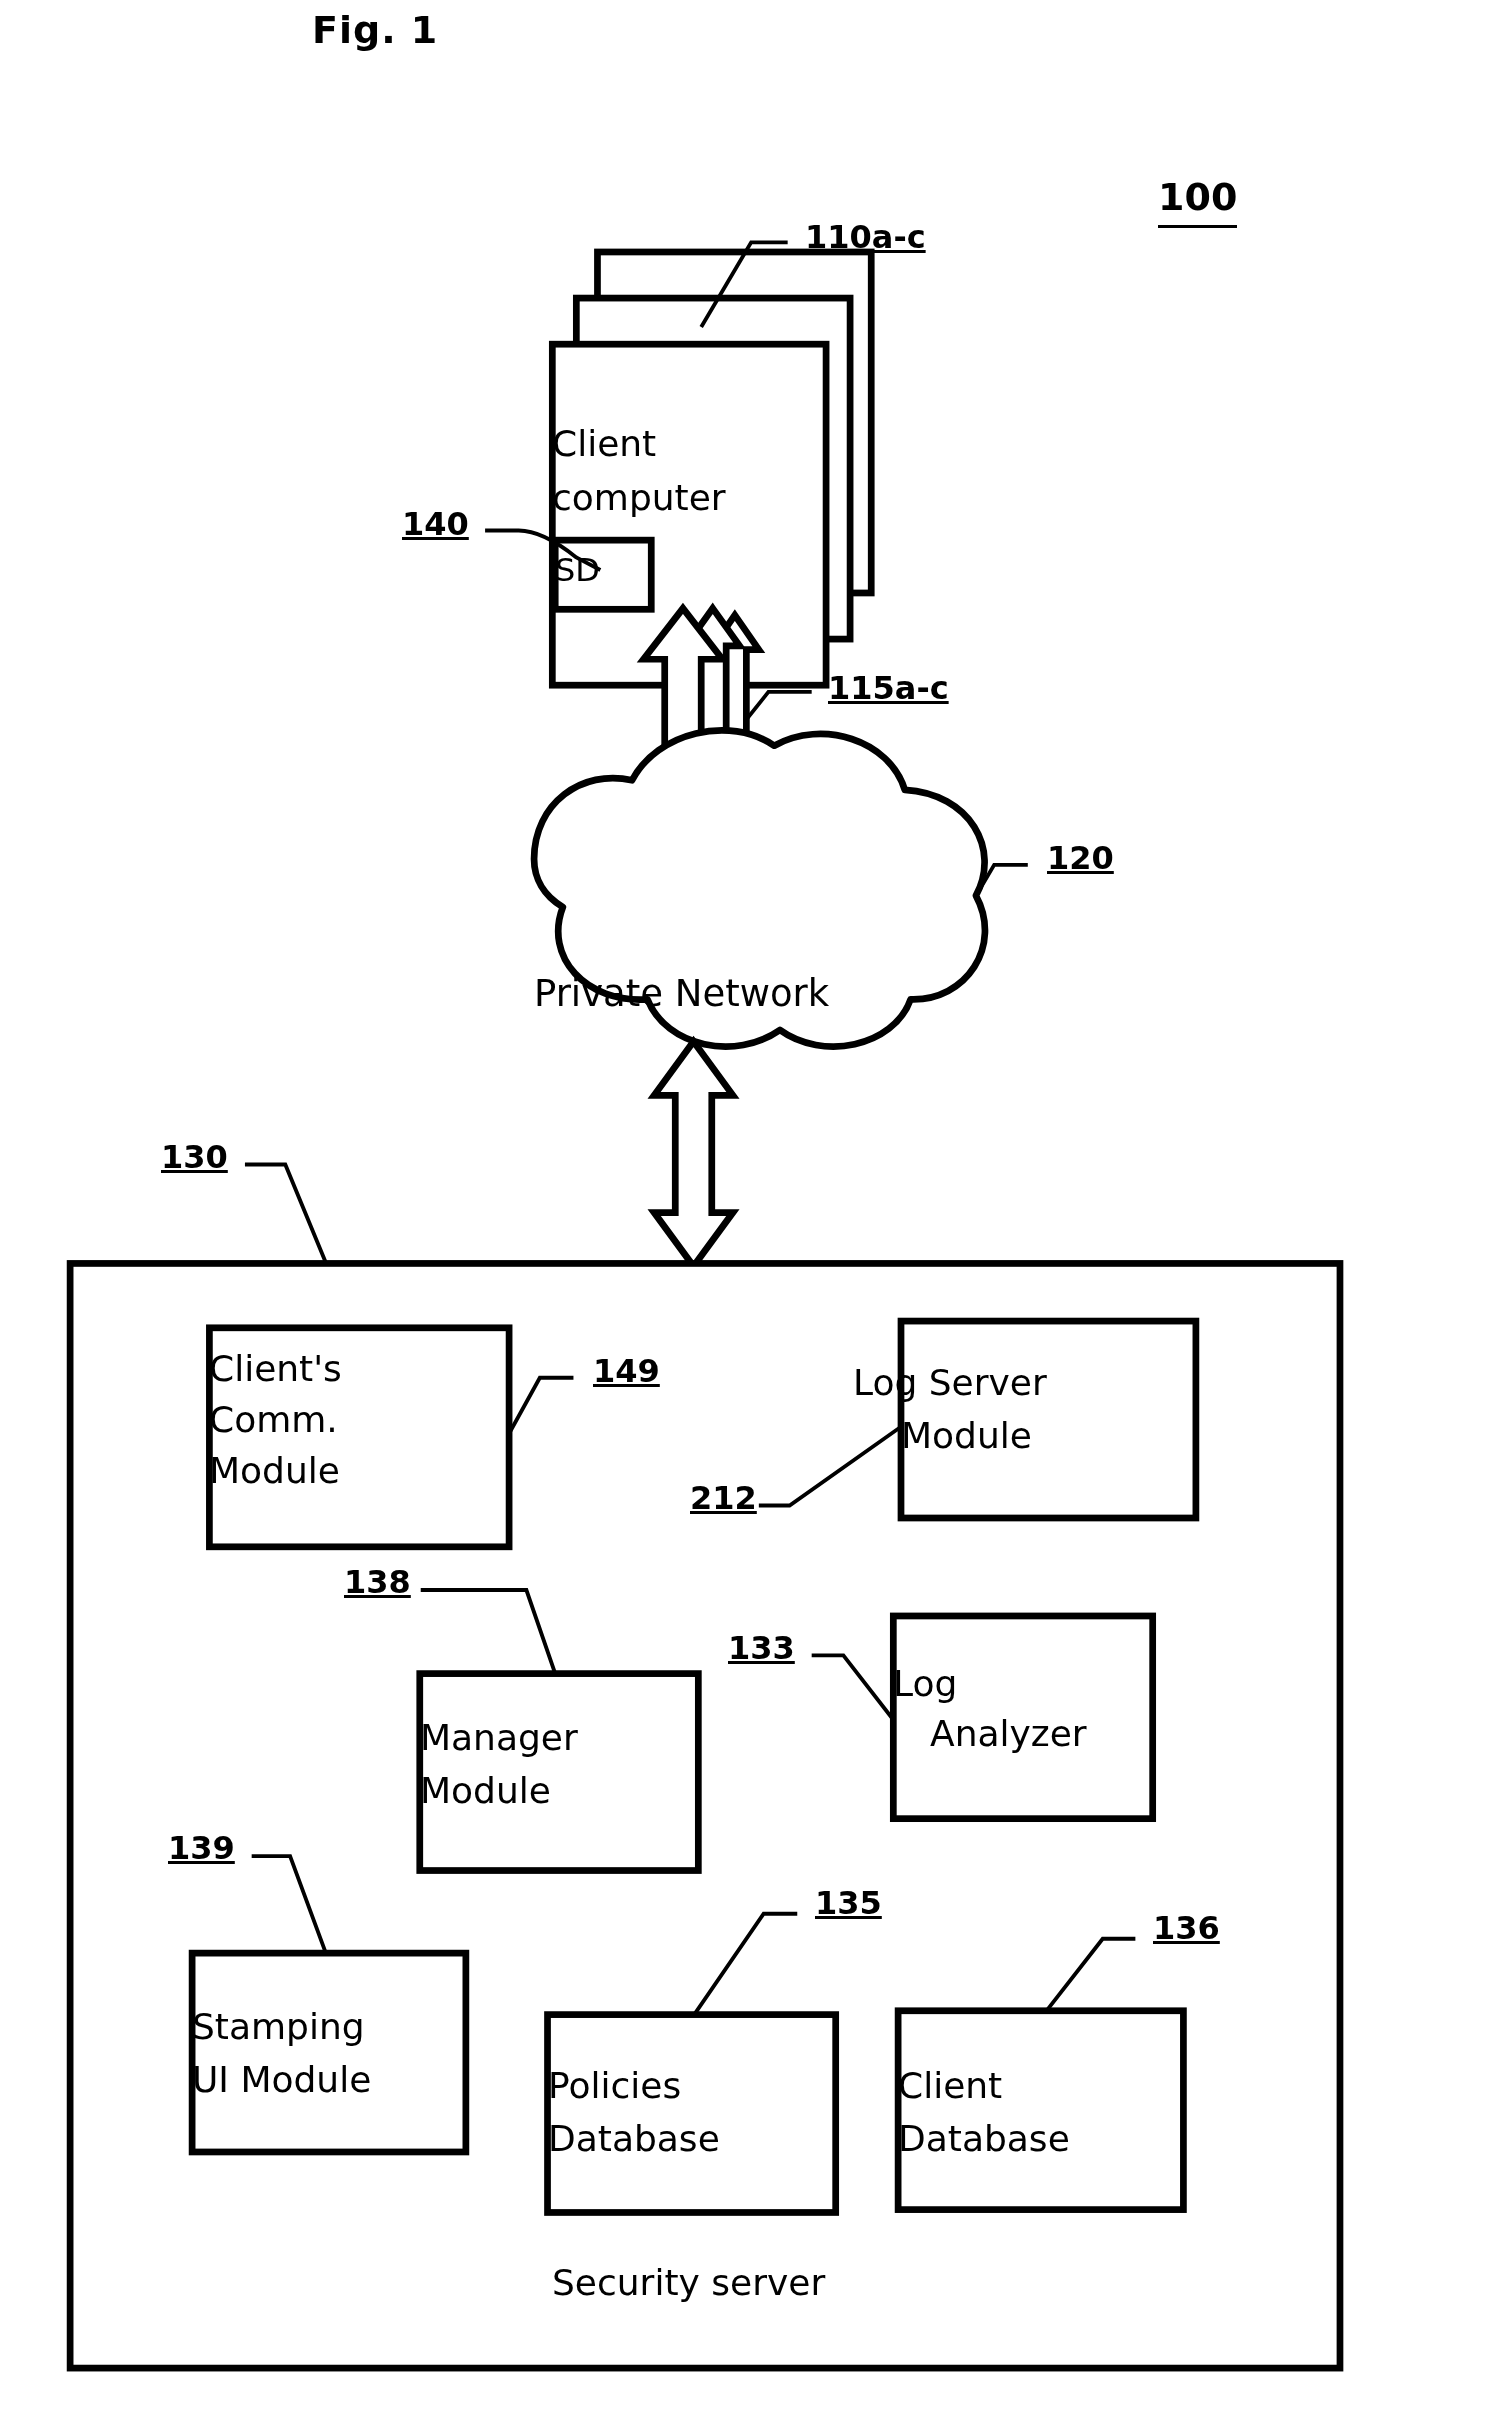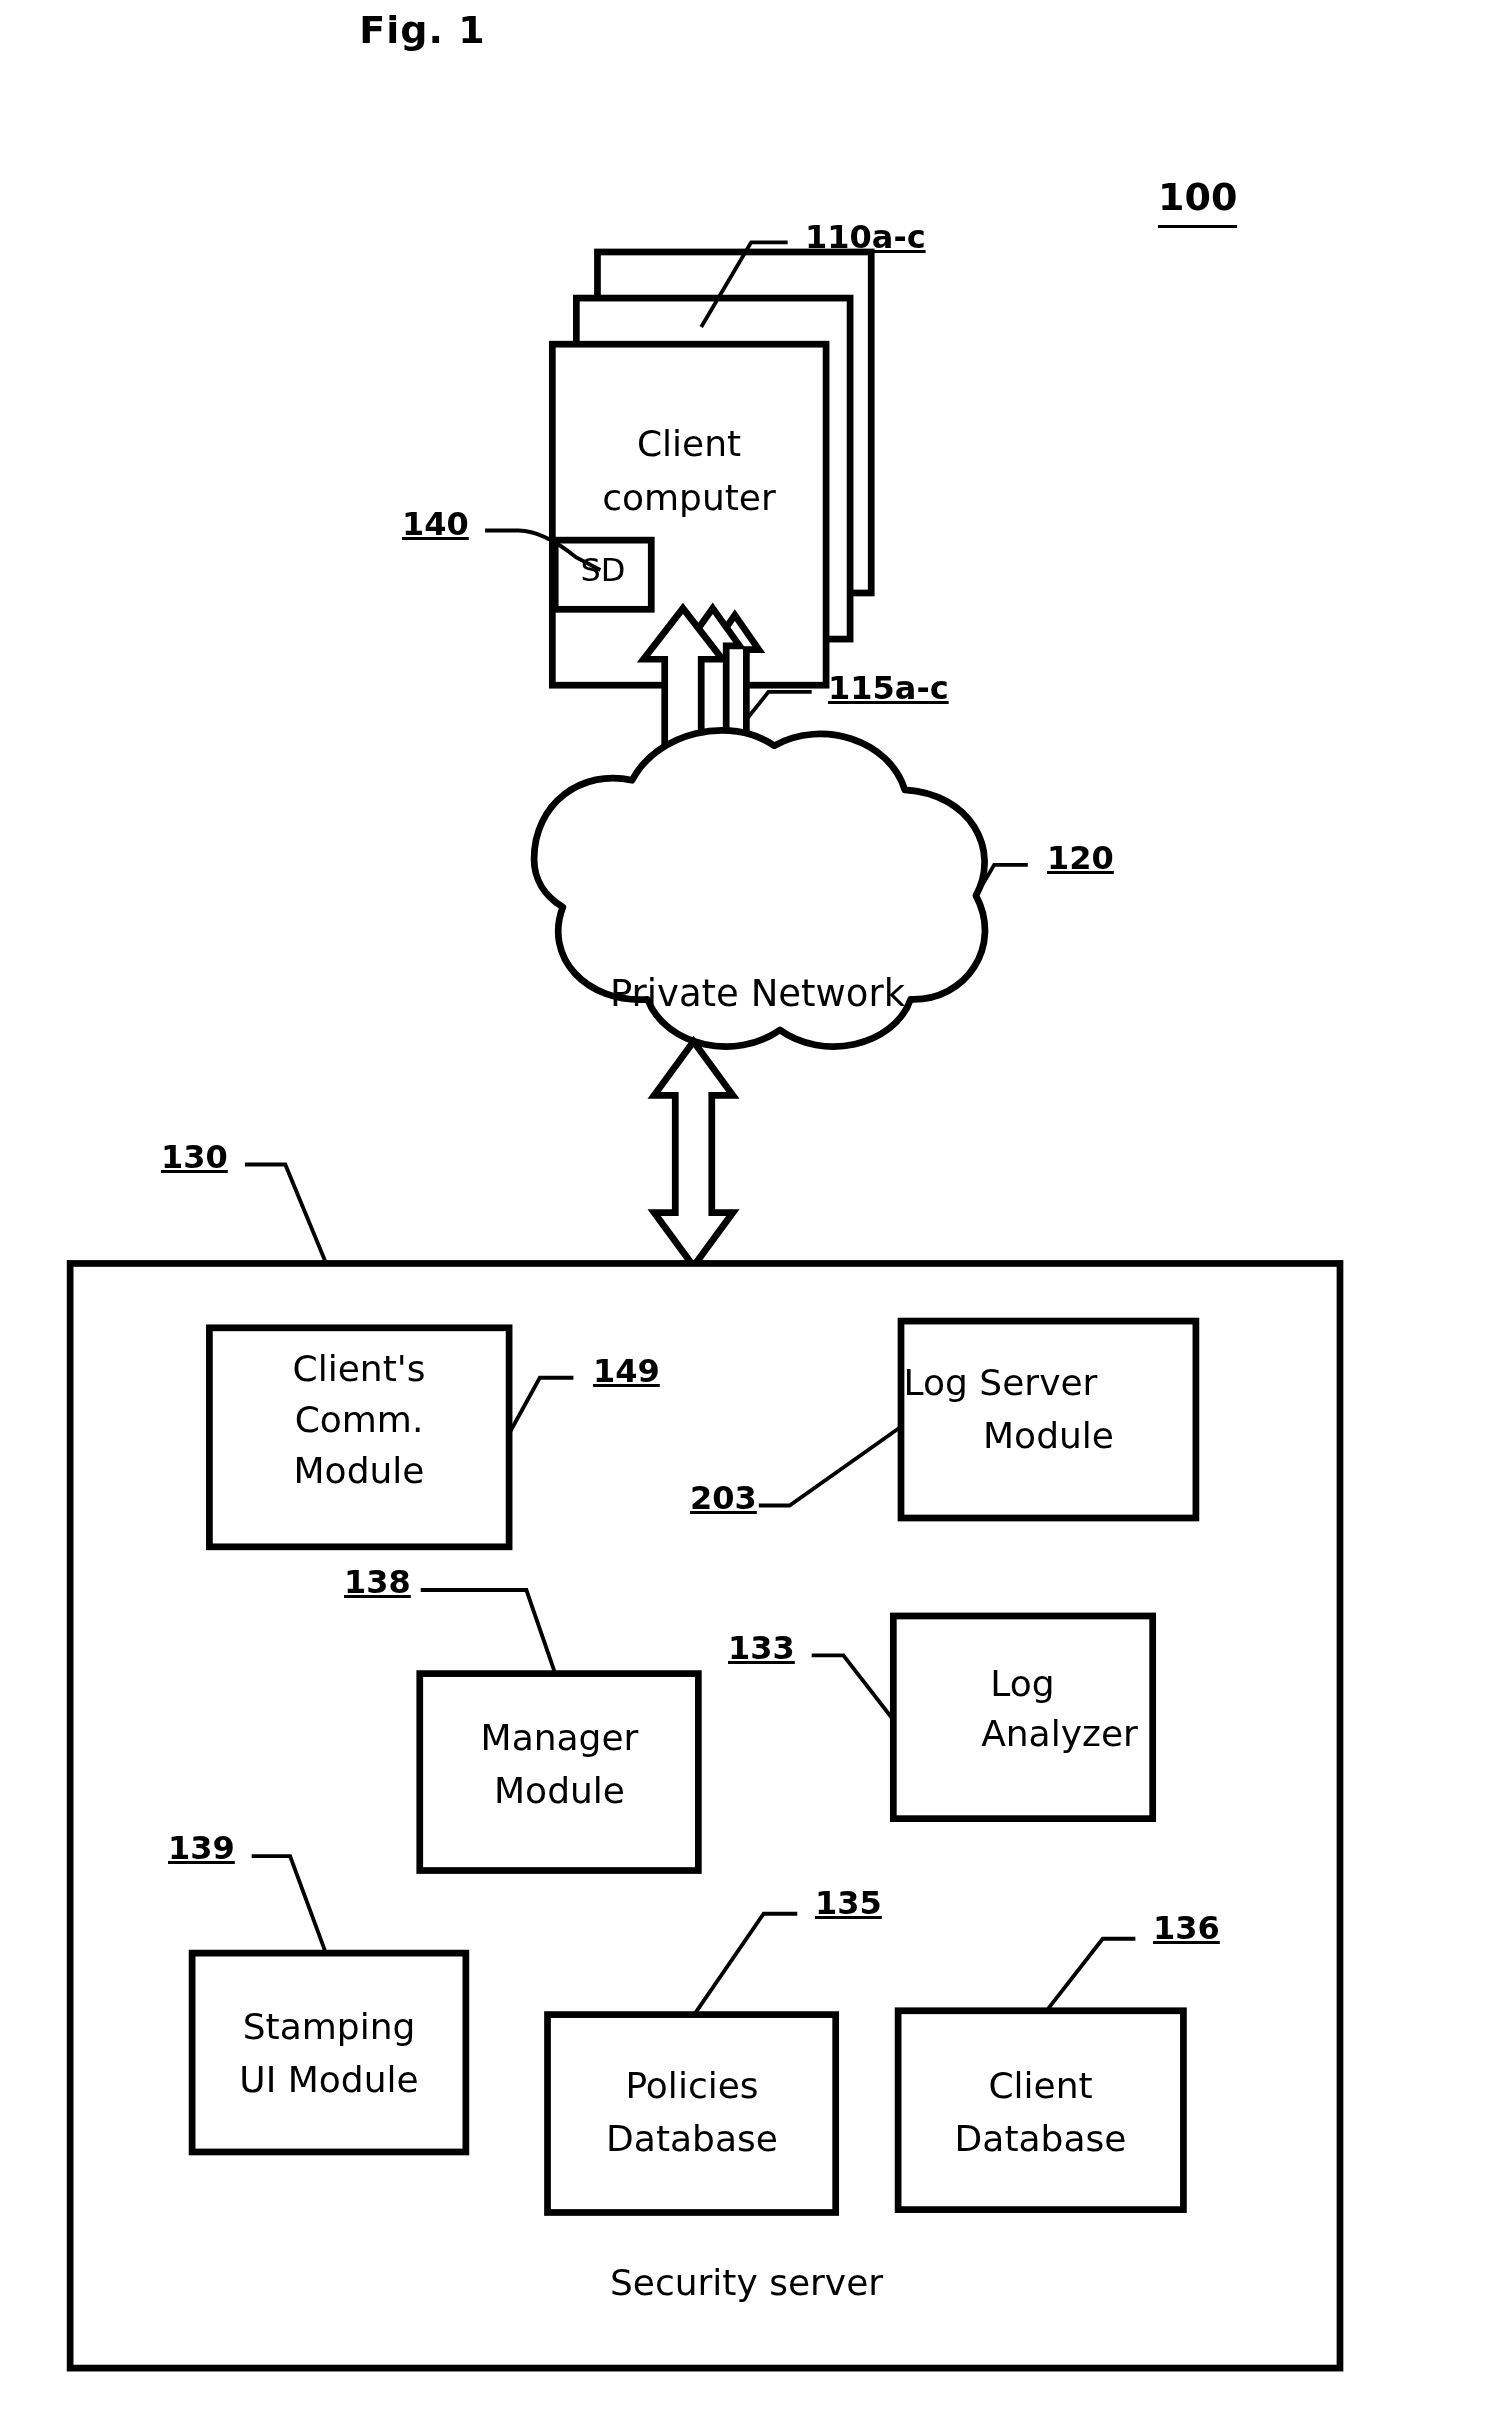--- a/index.html
+++ b/index.html
@@ -3,21 +3,21 @@
 <meta charset="utf-8">
 <style>
   html,body{margin:0;padding:0;background:#fff;}
   body{width:1510px;height:2427px;position:relative;overflow:hidden;
        font-family:"DejaVu Sans",sans-serif;color:#000;}
   .stage{position:absolute;left:0;top:0;width:1510px;height:2427px;}
   svg.layer{position:absolute;left:0;top:0;width:1510px;height:2427px;}
 
   .txt{position:absolute;color:#000;white-space:pre;line-height:1.18;
        font-family:"DejaVu Sans",sans-serif;}
-  .ctr{text-align:center;}
+  .ctr{}
 
   .figtitle{font-size:38px;font-weight:bold;letter-spacing:1px;}
   .reflabel{font-size:32px;font-weight:bold;letter-spacing:0px;text-decoration:underline;}
   .reflabel100{font-size:38px;font-weight:bold;border-bottom:3.8px solid #000;
                padding-bottom:5px;}
   .boxtxt{font-size:36px;font-weight:normal;}
   .sdtxt{font-size:32px;}
   .cloudtxt{font-size:37px;}
   .serverlbl{font-size:36px;}
 </style>
@@ -107,21 +107,21 @@
 
   <div class="txt reflabel" style="left:161px;top:1139px;">130</div>
 
   <div class="txt boxtxt ctr" style="left:209px;top:1348px;width:300px;">Client's</div>
   <div class="txt boxtxt ctr" style="left:209px;top:1399px;width:300px;">Comm.</div>
   <div class="txt boxtxt ctr" style="left:209px;top:1450px;width:300px;">Module</div>
   <div class="txt reflabel" style="left:593px;top:1353px;">149</div>
 
   <div class="txt boxtxt ctr" style="left:853px;top:1362px;width:295px;">Log Server</div>
   <div class="txt boxtxt ctr" style="left:901px;top:1415px;width:295px;">Module</div>
-  <div class="txt reflabel" style="left:690px;top:1480px;">203</div>
+  <div class="txt reflabel" style="left:690px;top:1480px;">212</div>
 
   <div class="txt boxtxt ctr" style="left:420px;top:1717px;width:279px;">Manager</div>
   <div class="txt boxtxt ctr" style="left:420px;top:1770px;width:279px;">Module</div>
   <div class="txt reflabel" style="left:344px;top:1564px;">138</div>
 
   <div class="txt boxtxt ctr" style="left:893px;top:1663px;width:259px;">Log</div>
   <div class="txt boxtxt ctr" style="left:930px;top:1713px;width:259px;">Analyzer</div>
   <div class="txt reflabel" style="left:728px;top:1630px;">133</div>
 
   <div class="txt boxtxt ctr" style="left:192px;top:2006px;width:274px;">Stamping</div>

